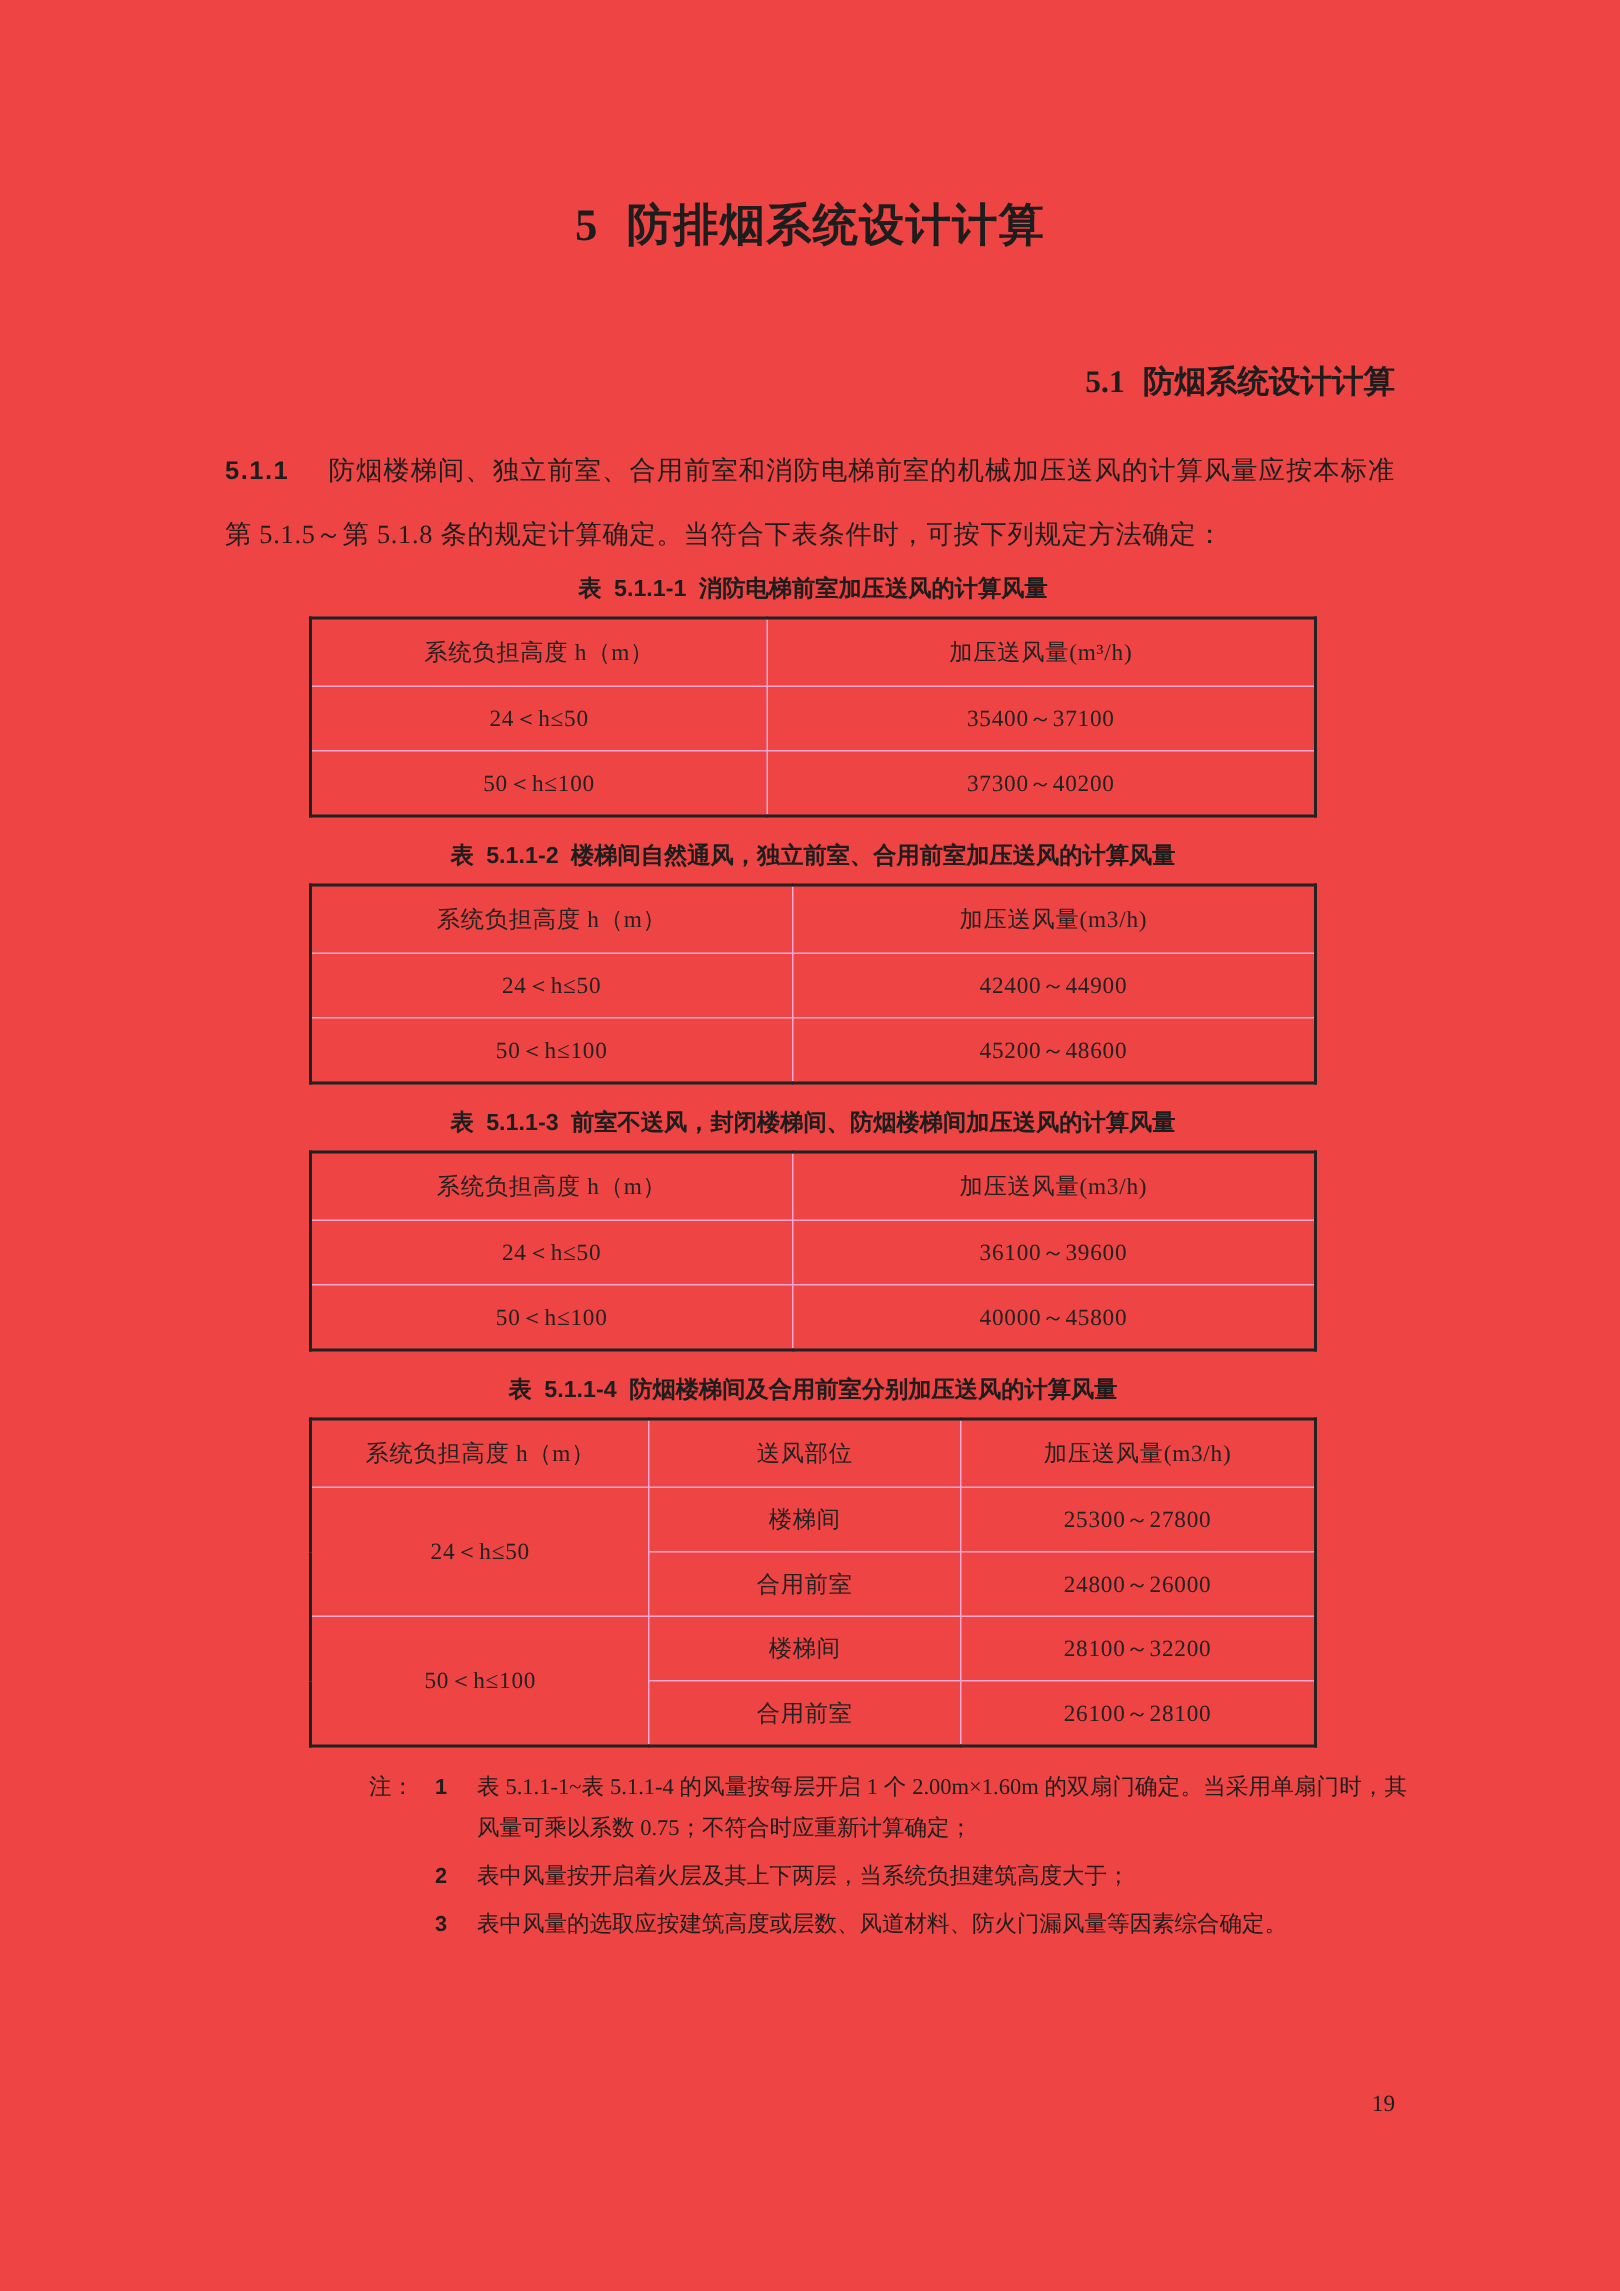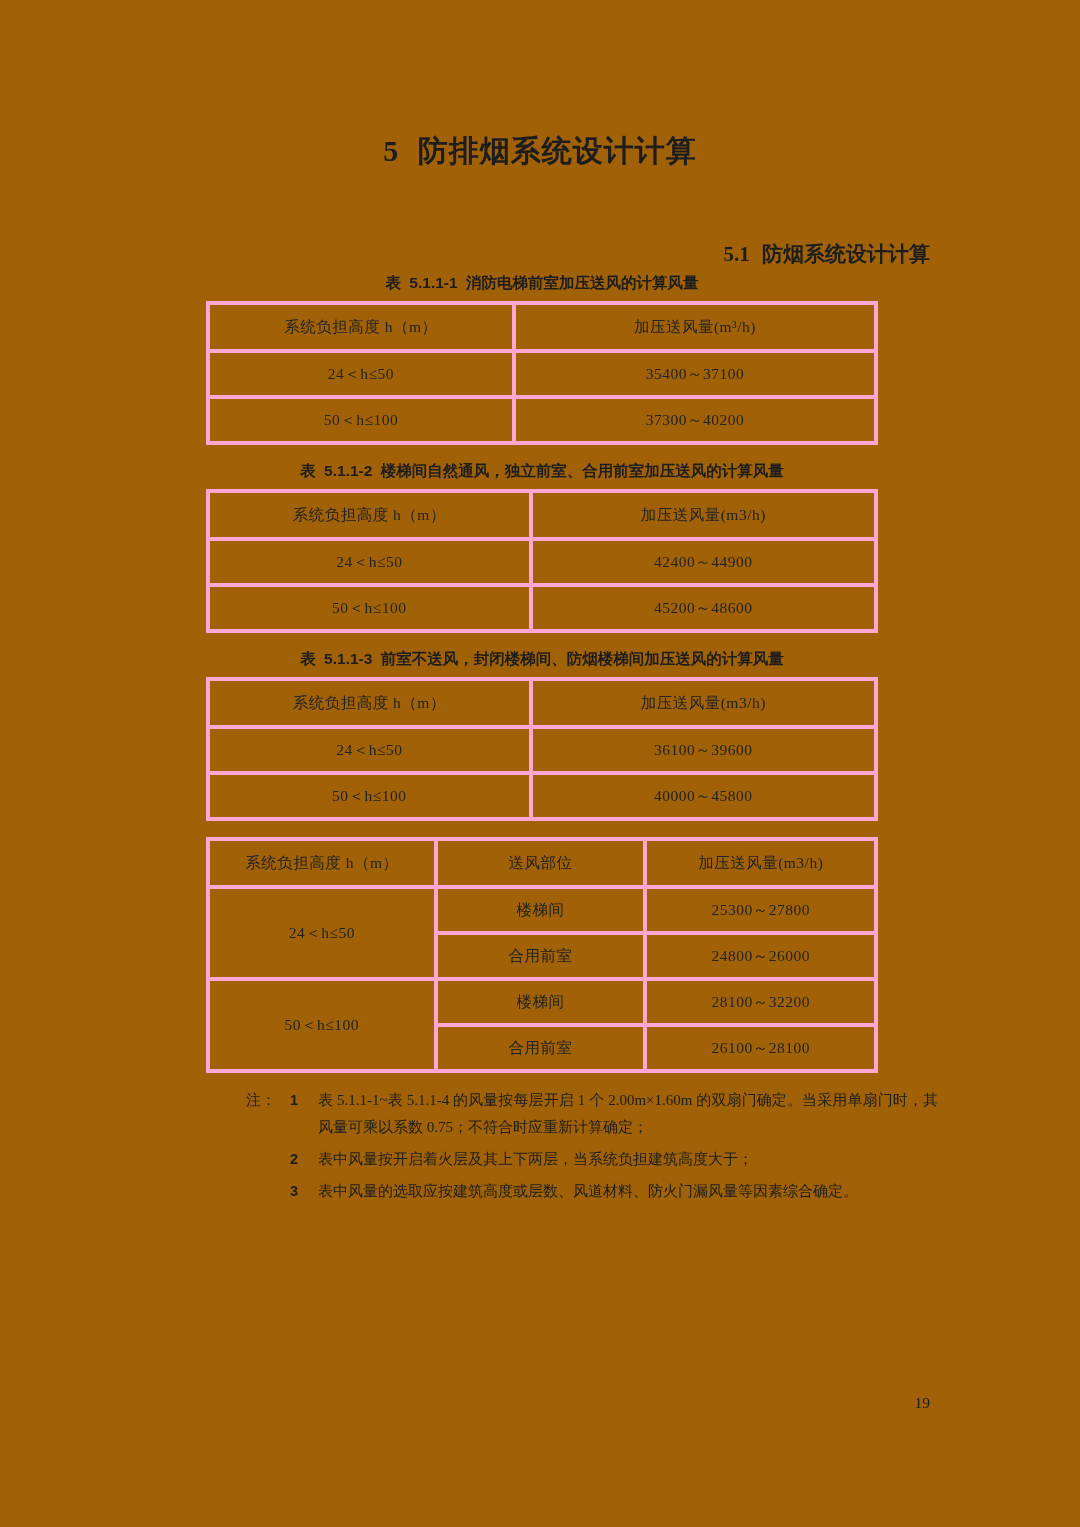--- a/index.html
+++ b/index.html
@@ -5,21 +5,21 @@
   html, body {
     margin: 0;
     padding: 0;
     background: #9aa0a6;
   }
   .page {
     position: relative;
     width: 1080px;
     height: 1527px;
     margin: 0 auto;
-    background: #a16207;
+    background: #ef4444;
     color: #1d1d1d;
     font-family: "Liberation Serif", "DejaVu Serif", serif;
     overflow: hidden;
     box-sizing: border-box;
   }
   .content {
     padding: 0 150px;
   }
   .sans-bold {
     font-family: "Liberation Sans", "DejaVu Sans", sans-serif;
@@ -78,21 +78,21 @@
   table.data-table {
     width: 100%;
     border-collapse: collapse;
     border: 2px solid #222;
     font-size: 15.5px;
     color: #222;
     table-layout: fixed;
   }
   table.data-table th,
   table.data-table td {
-    border: 4px solid #f9a8d4;
+    border: 1px solid #f9a8d4;
     font-weight: normal;
     text-align: center;
     vertical-align: middle;
     padding: 0 4px;
     height: 42px;
     letter-spacing: 0.5px;
   }
   table.data-table thead th { height: 44px; }
   table.table-1 th:first-child { width: 44%; }
   table.table-2 th:first-child,
@@ -142,20 +142,21 @@
 </head>
 <body>
 
 <div class="page">
   <div class="content">
 
     <h1 class="chapter-title">5 防排烟系统设计计算</h1>
 
     <h2 class="section-title">5.1 防烟系统设计计算</h2>
 
+    <p class="body-para clause-para"><span class="clause-num sans-bold">5.1.1</span><span>防烟楼梯间、独立前室、合用前室和消防电梯前室的机械加压送风的计算风量应按本标准第 5.1.5～第 5.1.8 条的规定计算确定。当符合下表条件时，可按下列规定方法确定：</span></p>
 
 
     <figure class="table-block first">
       <figcaption class="table-caption">表 5.1.1-1 消防电梯前室加压送风的计算风量</figcaption>
       <table class="data-table table-1">
         <thead>
           <tr>
             <th>系统负担高度 h（m）</th>
             <th>加压送风量(m³/h)</th>
           </tr>
@@ -211,20 +212,21 @@
           </tr>
           <tr>
             <td>50＜h≤100</td>
             <td>40000～45800</td>
           </tr>
         </tbody>
       </table>
     </figure>
 
     <figure class="table-block">
+      <figcaption class="table-caption">表 5.1.1-4 防烟楼梯间及合用前室分别加压送风的计算风量</figcaption>
       <table class="data-table table-4">
         <thead>
           <tr>
             <th>系统负担高度 h（m）</th>
             <th>送风部位</th>
             <th>加压送风量(m3/h)</th>
           </tr>
         </thead>
         <tbody>
           <tr>

